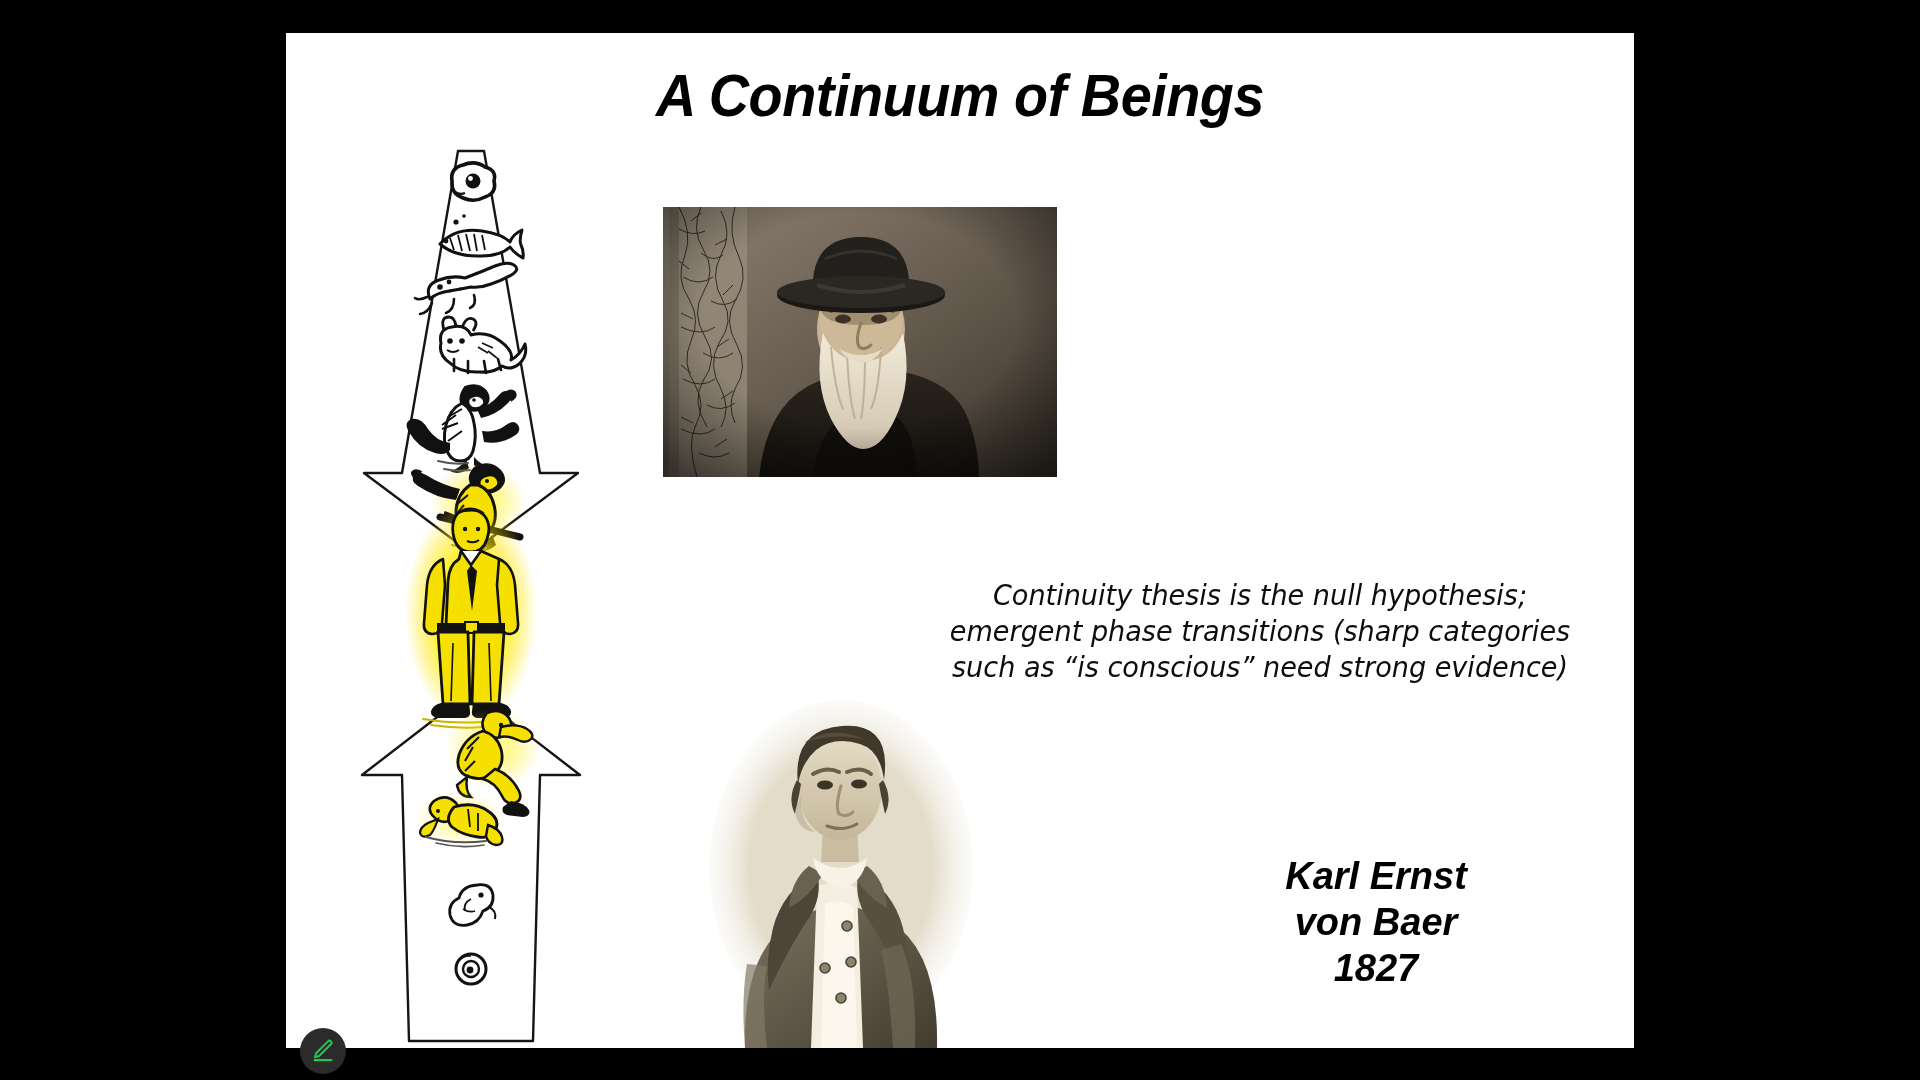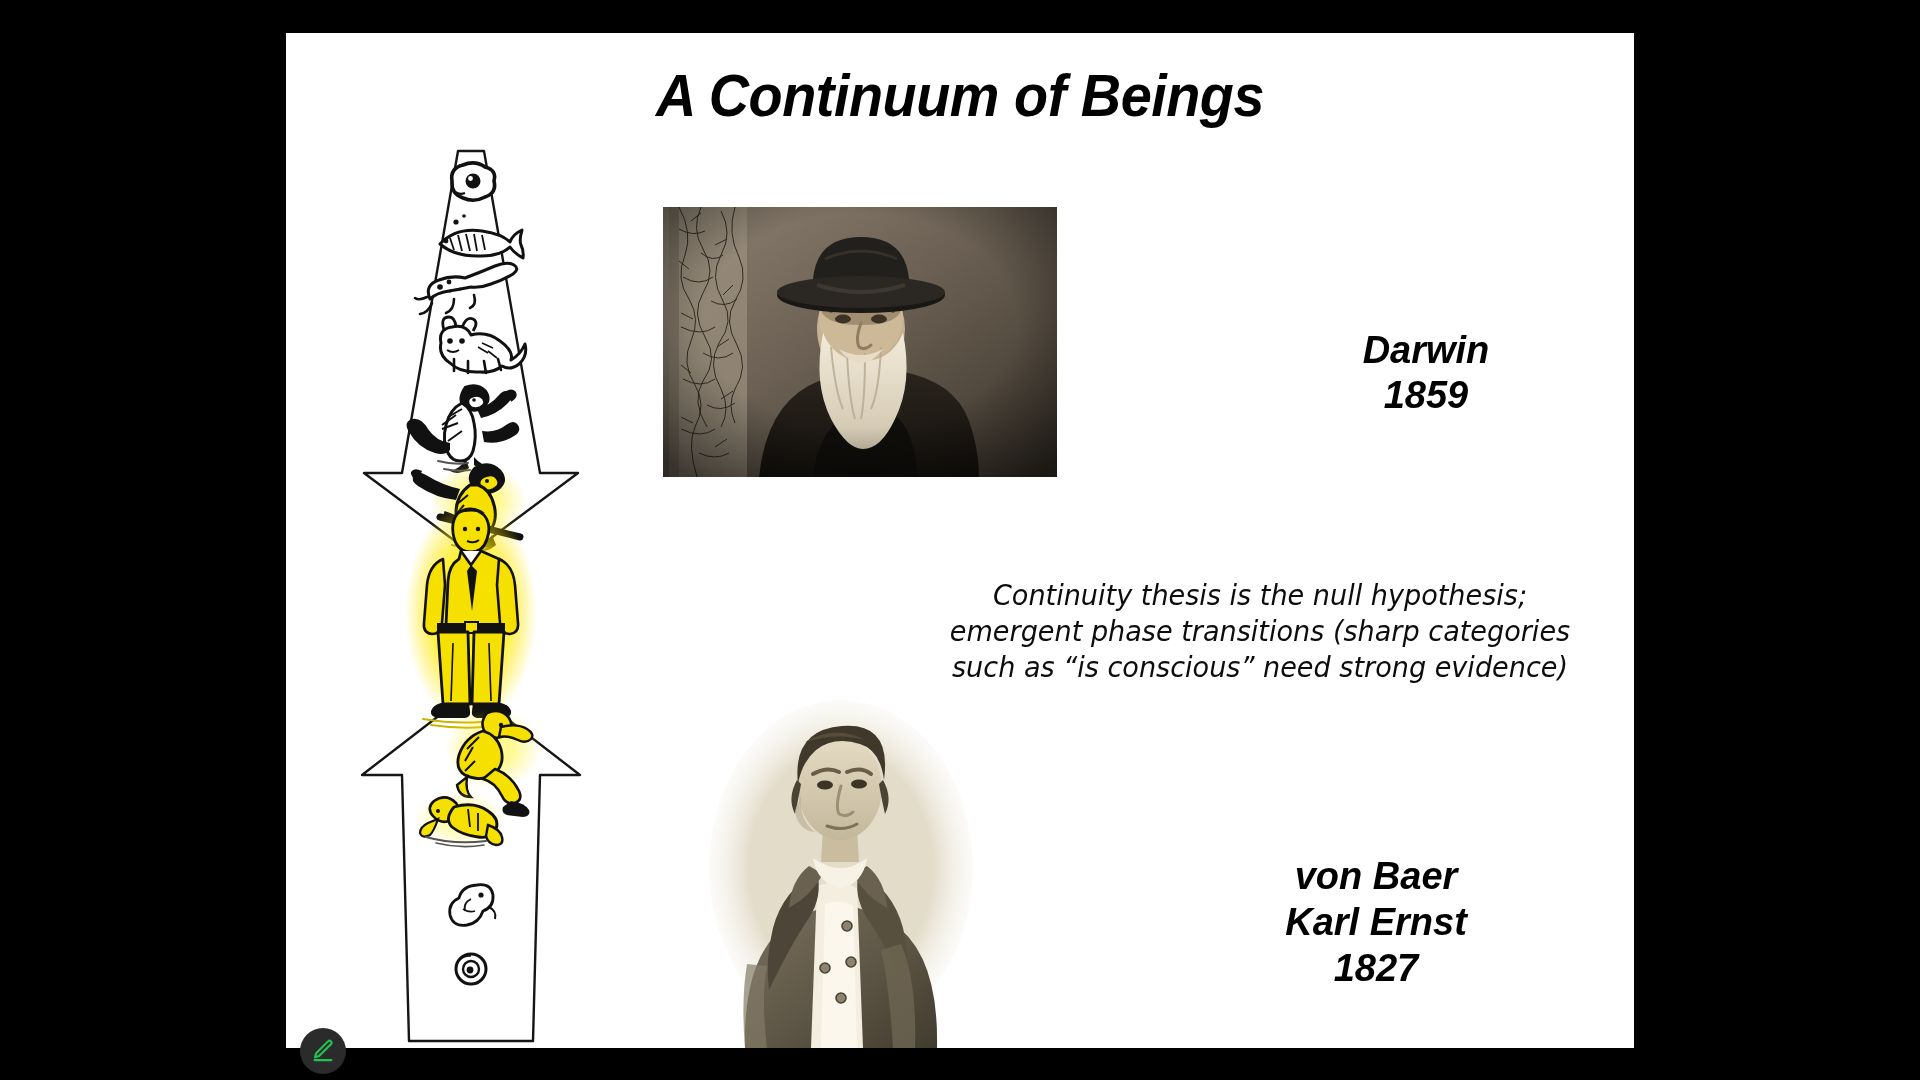--- a/index.html
+++ b/index.html
@@ -387,24 +387,20 @@
         <path d="M150 72 q4 -42 48 -42 q44 0 48 42 q2 12 -4 16 l-88 0 q-6 -4 -4 -16 Z" fill="#22201c"></path>
         <ellipse cx="198" cy="88" rx="84" ry="18" fill="#1a1814"></ellipse>
         <ellipse cx="198" cy="85" rx="84" ry="16" fill="#2b2823"></ellipse>
         <path d="M154 78 q44 14 88 0" stroke="#3d3932" stroke-width="4" fill="none"></path>
         <path d="M162 52 q36 -16 72 0" stroke="#353129" stroke-width="3" fill="none"></path>
 
         <rect width="394" height="270" fill="url(#vign)"></rect>
       </svg>
     </div>
 
-    <div id="darwin-caption">
-      <div>Darwin</div>
-      <div>1859</div>
-    </div>
 
     <div id="thesis-text">Continuity thesis is the null hypothesis;
 emergent phase transitions (sharp categories
 such as “is conscious” need strong evidence)</div>
 
     <div id="vonbaer-portrait">
       <svg width="280" height="380" viewBox="0 0 280 380" xmlns="http://www.w3.org/2000/svg">
         <defs>
           <radialGradient id="paperFade" cx="50%" cy="50%" r="58%">
             <stop offset="60%" stop-color="#ded6c0" stop-opacity="0.85"></stop>
@@ -462,22 +458,22 @@
         <path d="M140 118 q-6 20 -2 28 q8 4 14 -2" stroke="#9c8f73" stroke-width="3" fill="none" stroke-linecap="round"></path>
 
         <path d="M126 158 q16 6 30 -2" stroke="#7d7158" stroke-width="3" fill="none" stroke-linecap="round"></path>
 
         <path d="M100 126 q-4 26 12 38 q-16 -4 -18 -22 Z" fill="#b0a display" opacity="0"></path>
         <path d="M100 128 q-2 24 14 36 q-18 -2 -20 -22 Z" fill="#b3a68a" opacity="0.55"></path>
       </svg>
     </div>
 
     <div id="vonbaer-caption">
+      <div>Karl Ernst</div>
       <div>von Baer</div>
-      <div>Karl Ernst</div>
       <div>1827</div>
     </div>
 
   </div>
 
   <div id="annotate-button">
     <span>
       <svg width="26" height="26" viewBox="0 0 24 24" fill="none" stroke="#23c552" stroke-width="1.9" stroke-linecap="round" stroke-linejoin="round">
         <path d="M16.6 3.1a1.9 1.9 0 0 1 2.7 2.7L8.4 16.7 4.6 17.8l1.1-3.8z"></path>
         <path d="M4.2 20.4h15.6"></path>

